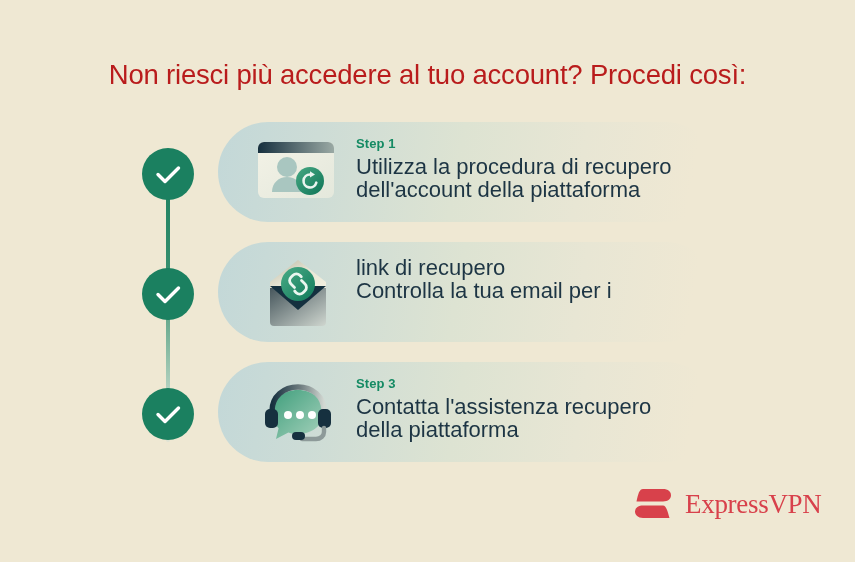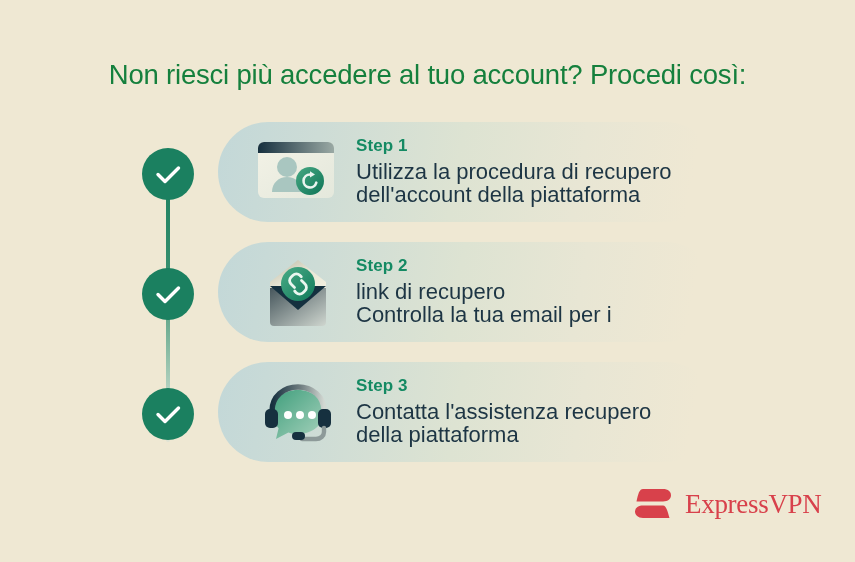--- a/index.html
+++ b/index.html
@@ -24,21 +24,21 @@
 
   
   .title {
     position: absolute;
     left: 0;
     top: 46px;
     width: 855px;
     text-align: center;
     font-size: 27.5px;
     font-weight: 400;
-    color: #15803d;
+    color: #b91c1c;
     letter-spacing: -0.2px;
     white-space: nowrap;
     margin-top: 13px;
   }
 
   
   .timeline {
     position: absolute;
     left: 142px;
     top: 148px;
@@ -91,21 +91,21 @@
   }
   .card-icon svg { display: block; }
 
   .card-text {
     position: absolute;
     left: 138px;
     top: 14px;
     right: 18px;
   }
   .step-label {
-    font-size: 17px;
+    font-size: 13px;
     font-weight: bold;
     color: #148a63;
     margin: 0 0 4px 0;
     letter-spacing: 0.1px;
   }
   .step-desc {
     font-size: 22px;
     line-height: 23px;
     color: #1d3544;
     margin: 0;
@@ -218,21 +218,20 @@
         <path d="M20 34h56v34a4 4 0 0 1-4 4H24a4 4 0 0 1-4-4z" fill="url(#envBody)"></path>
         <path d="M20 32h56L48 56z" fill="#14303f"></path>
         <circle cx="48" cy="30" r="17" fill="url(#linkBadge)"></circle>
         <g fill="none" stroke="#eaf6ef" stroke-width="2.8" stroke-linecap="round">
           <path d="M44.5 33.5 41 30a4.8 4.8 0 0 1 0-6.8l2-2a4.8 4.8 0 0 1 6.8 0l1.5 1.5"></path>
           <path d="M51.5 26.5 55 30a4.8 4.8 0 0 1 0 6.8l-2 2a4.8 4.8 0 0 1-6.8 0L44.7 37"></path>
         </g>
       </svg>
     </div>
     <div class="card-text">
-      <p class="step-label">Step 2</p>
       <p class="step-desc">
         <span class="ln">link di recupero</span>
         <span class="ln">Controlla la tua email per i</span>
       </p>
     </div>
   </div>
 
   <div class="card c3">
     <div class="card-icon">
       <svg width="96" height="76" viewBox="0 0 96 76">

